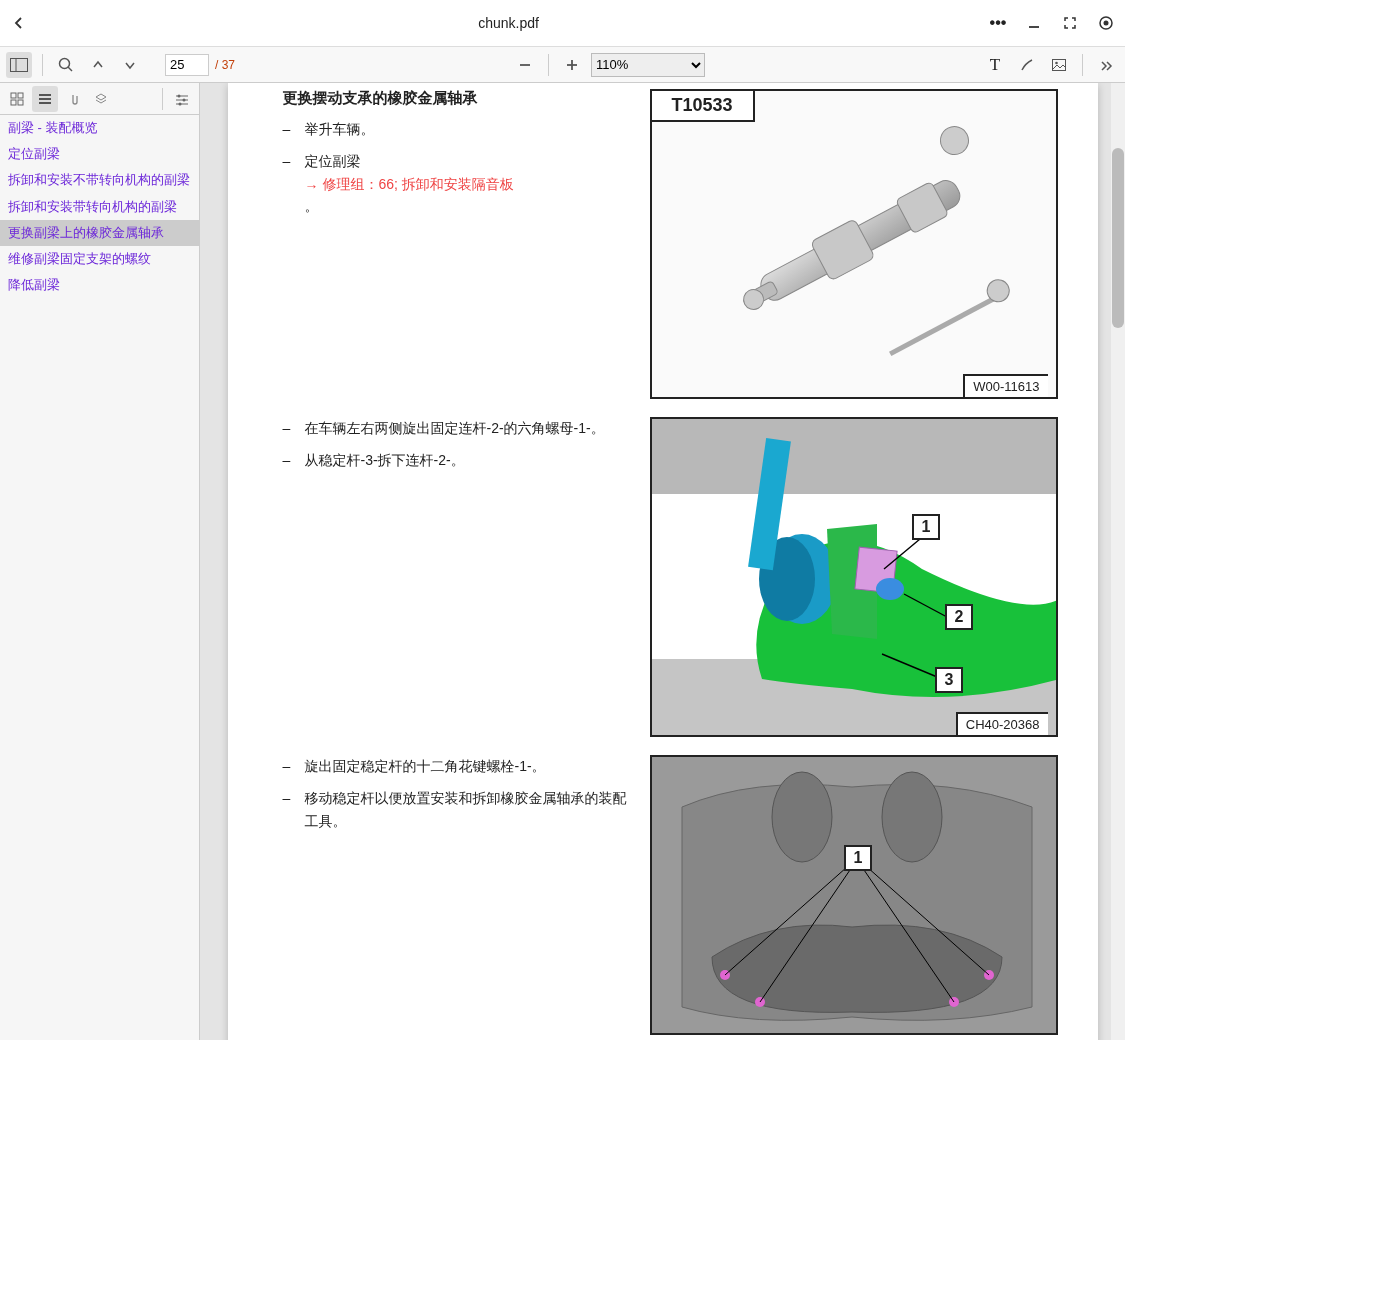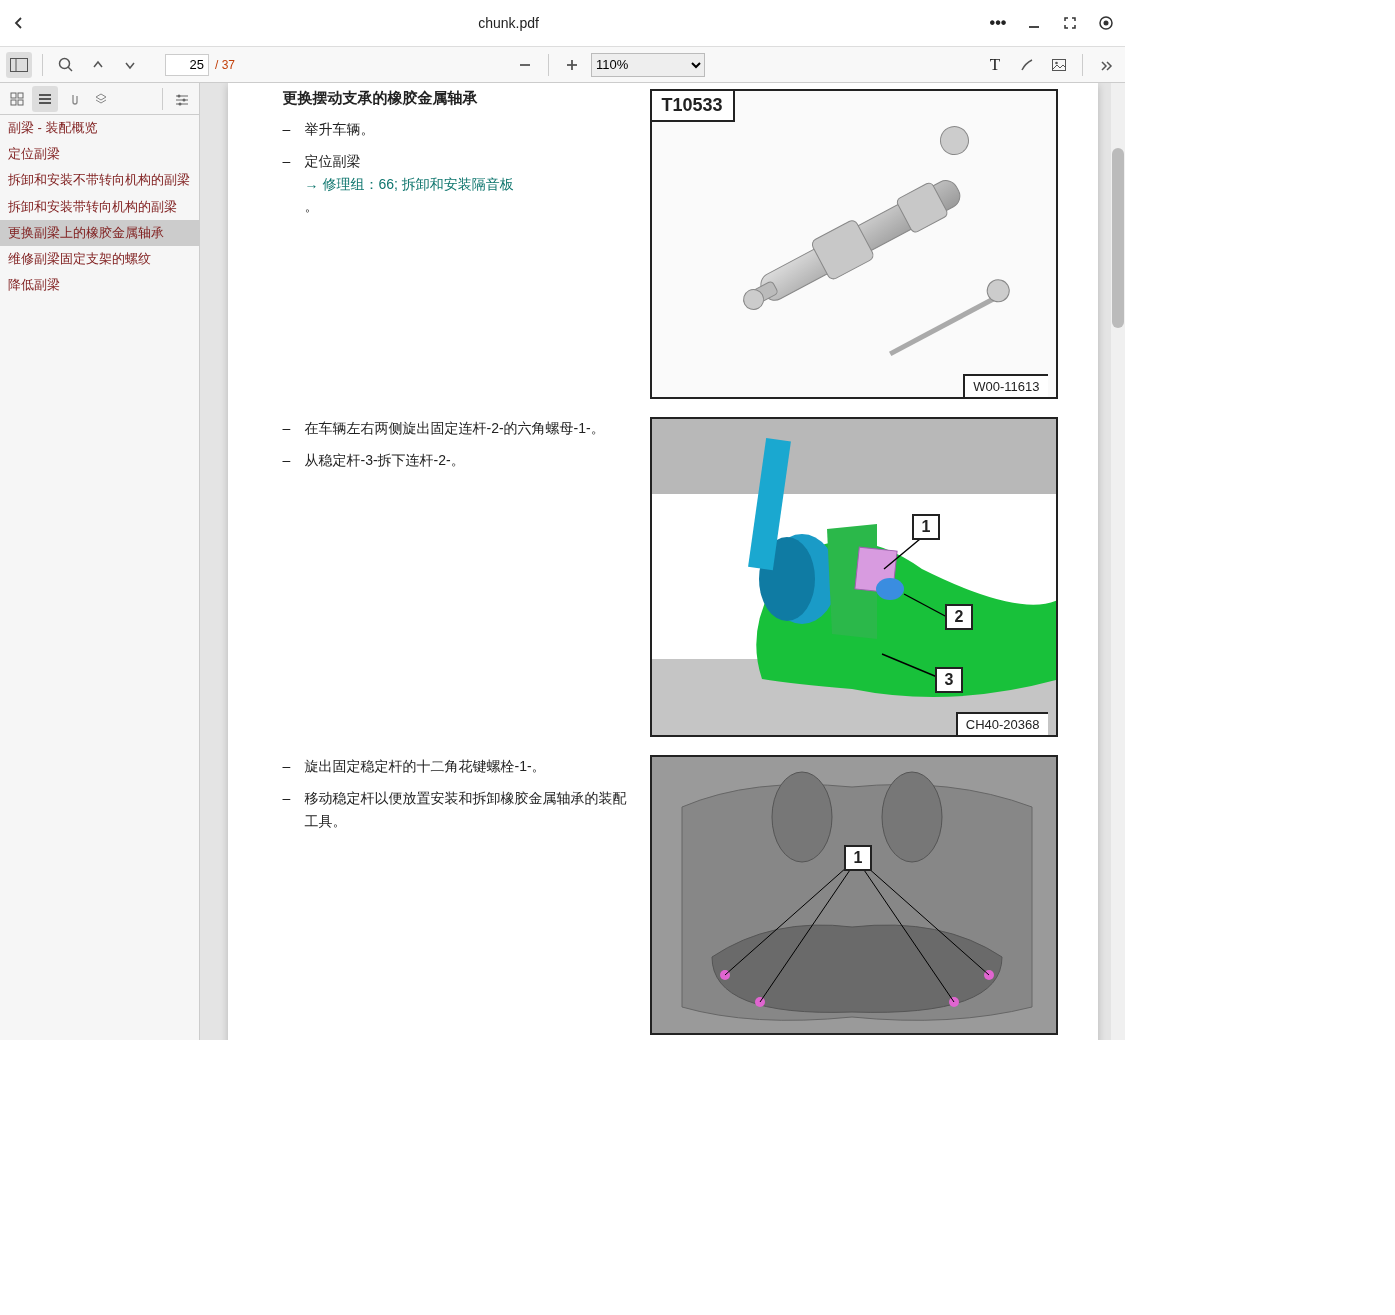--- a/index.html
+++ b/index.html
@@ -5,43 +5,43 @@
 * { box-sizing: border-box; margin: 0; padding: 0; }
 body { font-family: -apple-system, "Segoe UI", Arial, sans-serif; font-size: 13px; background: #fff; color: #222; overflow: hidden; }
 .app { display: flex; flex-direction: column; height: 1040px; width: 1125px; }
 .titlebar { display: flex; align-items: center; height: 47px; border-bottom: 1px solid #ddd; padding: 0 8px; }
 .titlebar .center { flex: 1; text-align: center; font-size: 14px; }
 .titlebar .right { display: flex; gap: 14px; align-items: center; }
 .tb-btn { width: 22px; height: 22px; display: flex; align-items: center; justify-content: center; cursor: pointer; font-size: 16px; }
 .toolbar { display: flex; align-items: center; height: 36px; border-bottom: 1px solid #ccc; background: #f8f8f8; padding: 0 6px; gap: 6px; }
 .tool-ico { width: 26px; height: 26px; display: flex; align-items: center; justify-content: center; cursor: pointer; border-radius: 3px; }
 .tool-ico.active { background: #ddd; }
-.page-input { width: 44px; height: 22px; text-align: right; border: 1px solid #ccc; padding: 0 4px; font-size: 13px; background: #fff; }
+.page-input { width: 44px; height: 22px; text-align: left; border: 1px solid #ccc; padding: 0 4px; font-size: 13px; background: #fff; }
 .zoom-sel { height: 24px; border: 1px solid #bbb; background: #eee; font-size: 13px; width: 114px; }
 .sep { width: 1px; height: 22px; background: #ccc; margin: 0 4px; }
 .spacer { flex: 1; }
 .body { display: flex; flex: 1; min-height: 0; }
 .sidebar { width: 200px; border-right: 1px solid #ccc; background: #f6f6f6; display: flex; flex-direction: column; }
 .side-toolbar { display: flex; align-items: center; height: 32px; border-bottom: 1px solid #ccc; padding: 0 4px; gap: 2px; }
 .outline { flex: 1; overflow: auto; }
-.outline-item { padding: 4px 8px; font-size: 13px; color: #7f1d1d; cursor: pointer; line-height: 1.4; }
+.outline-item { padding: 4px 8px; font-size: 13px; color: #6d28d9; cursor: pointer; line-height: 1.4; }
 .outline-item.selected { background: #ccc; }
 .content { flex: 1; background: #e4e4e4; overflow: auto; display: flex; justify-content: center; padding-top: 0; position: relative; }
 .page { width: 870px; background: #fff; box-shadow: 0 2px 8px rgba(0,0,0,0.2); padding: 6px 40px 20px 55px; min-height: 1200px; position: relative; }
 .row { display: flex; gap: 18px; margin-bottom: 12px; align-items: flex-start; }
 .textcol { flex: 1; }
 .imgcol { width: 408px; }
 .fig { border: 2px solid #222; background: #f0f0f0; position: relative; overflow: hidden; }
-.fig-label-tl { position: absolute; top: 0; left: 0; background: #fff; border-right: 2px solid #222; border-bottom: 2px solid #222; padding: 4px 10px; font-weight: bold; font-size: 18px; }
+.fig-label-tl { position: absolute; top: 0; left: 0; background: #fff; border-right: 2px solid #222; border-bottom: 2px solid #222; padding: 4px 20px; font-weight: bold; font-size: 18px; }
 .fig-label-br { position: absolute; bottom: 0; right: 8px; background: #fff; border-left: 2px solid #222; border-top: 2px solid #222; padding: 3px 8px; font-size: 13px; }
 h4 { font-size: 15px; font-weight: bold; margin-bottom: 10px; }
 .bullets { list-style: none; }
 .bullets li { position: relative; padding-left: 22px; margin-bottom: 10px; line-height: 1.6; font-size: 14px; }
 .bullets li::before { content: "–"; position: absolute; left: 0; }
-.link-green { color: #0f766e; }
+.link-green { color: #ef4444; }
 .callout { position: absolute; background: #fff; border: 2px solid #222; padding: 2px 8px; font-size: 16px; font-weight: bold; }
 .scroll-track { position: absolute; right: 0; top: 0; width: 14px; height: 100%; background: #f0f0f0; }
 .scroll-thumb { position: absolute; right: 1px; top: 65px; width: 12px; height: 180px; background: #bbb; border-radius: 6px; }
 svg { display: block; }
 </style>
 </head>
 <body>
 
 <div class="app">
 

